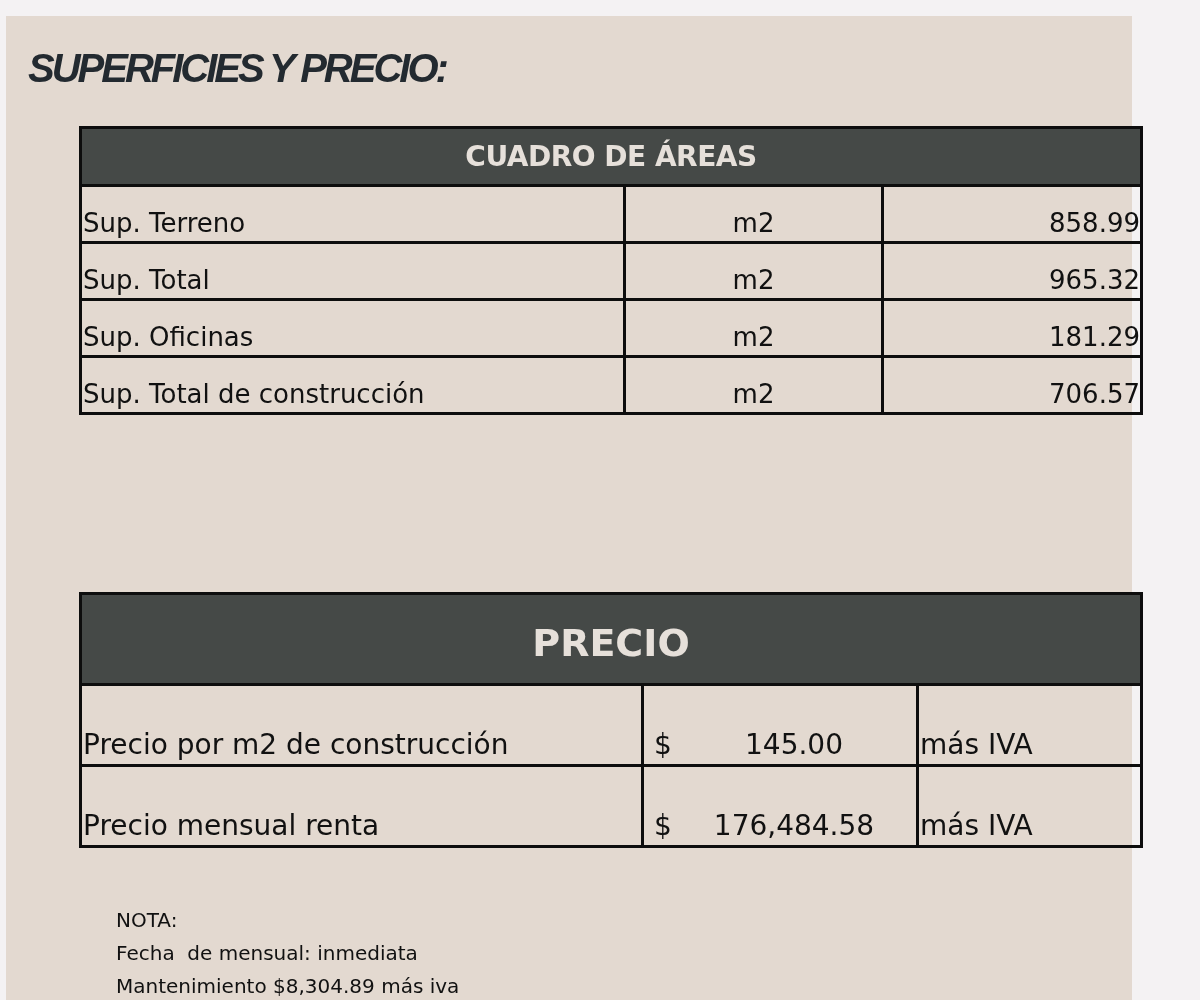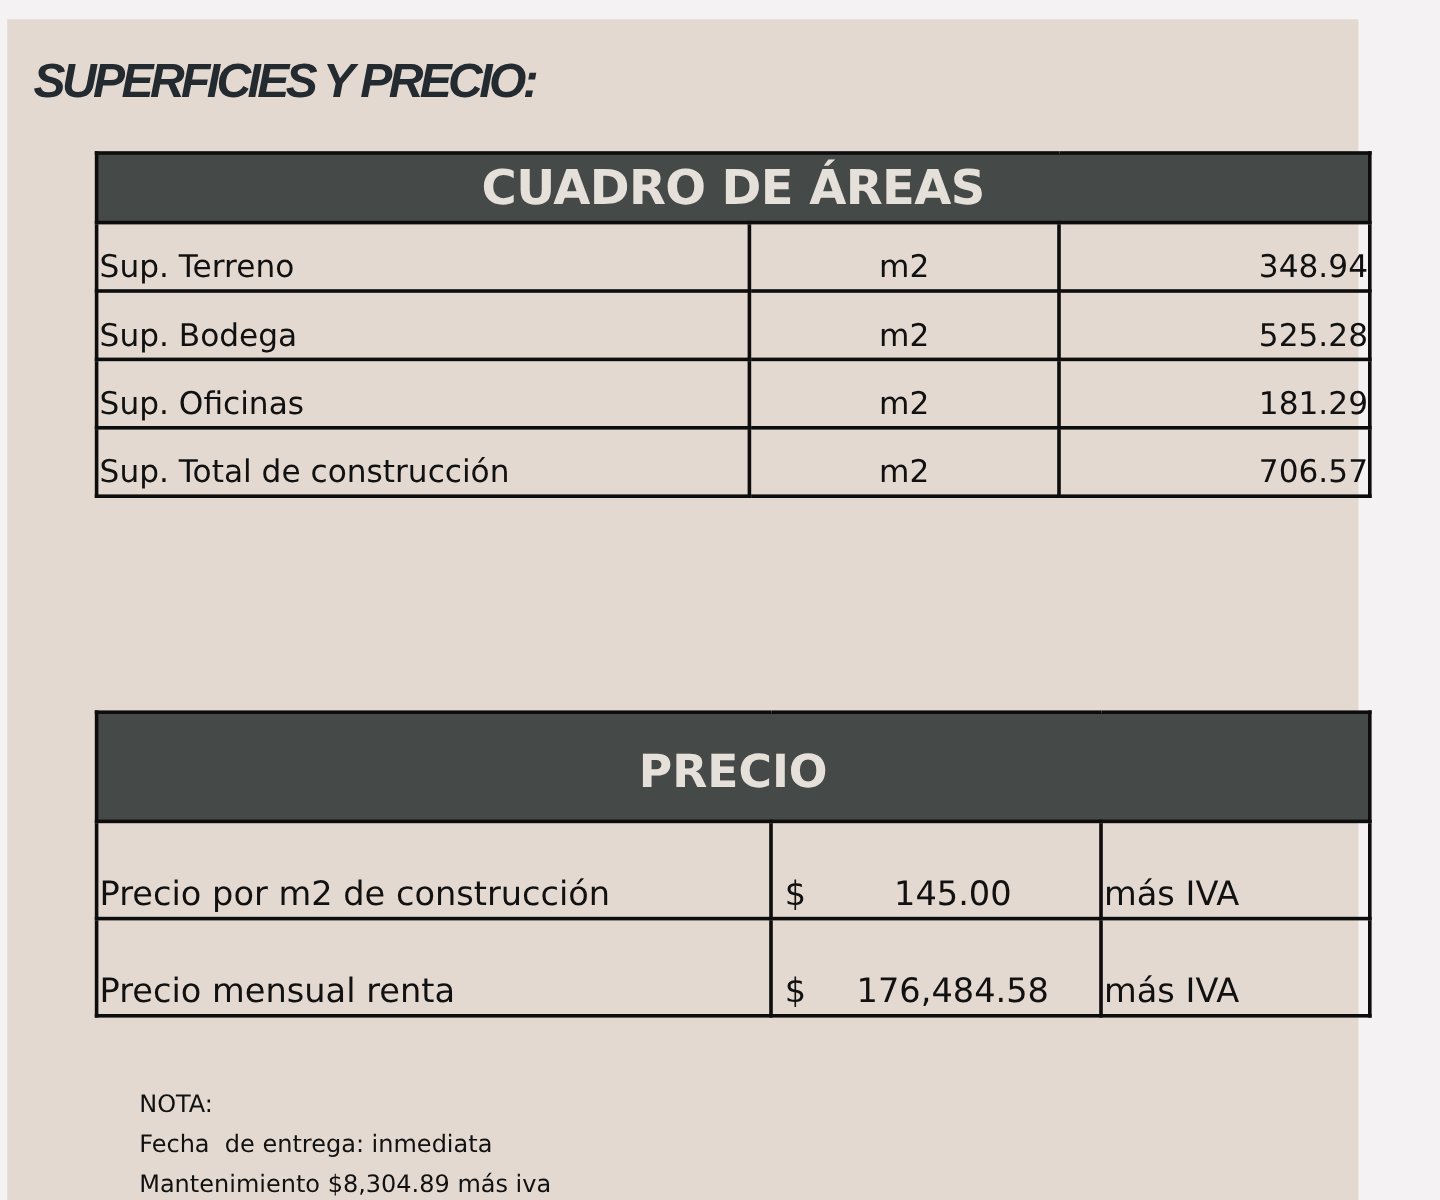--- a/index.html
+++ b/index.html
@@ -48,21 +48,21 @@
       text-align: center;
     }
     
     #areas {
       left: 73px;
       top: 110px;
       width: 1064px;
     }
     #areas th {
       height: 55px;
-      font-size: 40px;
+      font-size: 28px;
       letter-spacing: -0.5px;
     }
     #areas td {
       height: 54px;
       font-size: 26px;
       vertical-align: bottom;
       line-height: 36px;
     }
     #areas td.label { width: 540px; padding-left: 1px; text-align: left; }
     #areas td.unit { width: 255px; text-align: center; }
@@ -111,26 +111,26 @@
   <table class="grid" id="areas">
     <thead>
       <tr>
         <th colspan="3">CUADRO DE ÁREAS</th>
       </tr>
     </thead>
     <tbody>
       <tr>
         <td class="label">Sup. Terreno</td>
         <td class="unit">m2</td>
-        <td class="val">348.94</td>
+        <td class="val">858.99</td>
       </tr>
       <tr>
-        <td class="label">Sup. Bodega</td>
+        <td class="label">Sup. Total</td>
         <td class="unit">m2</td>
-        <td class="val">525.28</td>
+        <td class="val">965.32</td>
       </tr>
       <tr>
         <td class="label">Sup. Oficinas</td>
         <td class="unit">m2</td>
         <td class="val">181.29</td>
       </tr>
       <tr>
         <td class="label">Sup. Total de construcción</td>
         <td class="unit">m2</td>
         <td class="val">706.57</td>
@@ -157,16 +157,16 @@
         <td class="amount">
           <span class="cur">$</span><span class="num">176,484.58</span>
         </td>
         <td class="tax">más IVA</td>
       </tr>
     </tbody>
   </table>
 
   <div class="note">
     <div>NOTA:</div>
-    <div>Fecha  de entrega: inmediata</div>
+    <div>Fecha  de mensual: inmediata</div>
     <div>Mantenimiento $8,304.89 más iva</div>
   </div>
 </div>
 
 </body></html>

